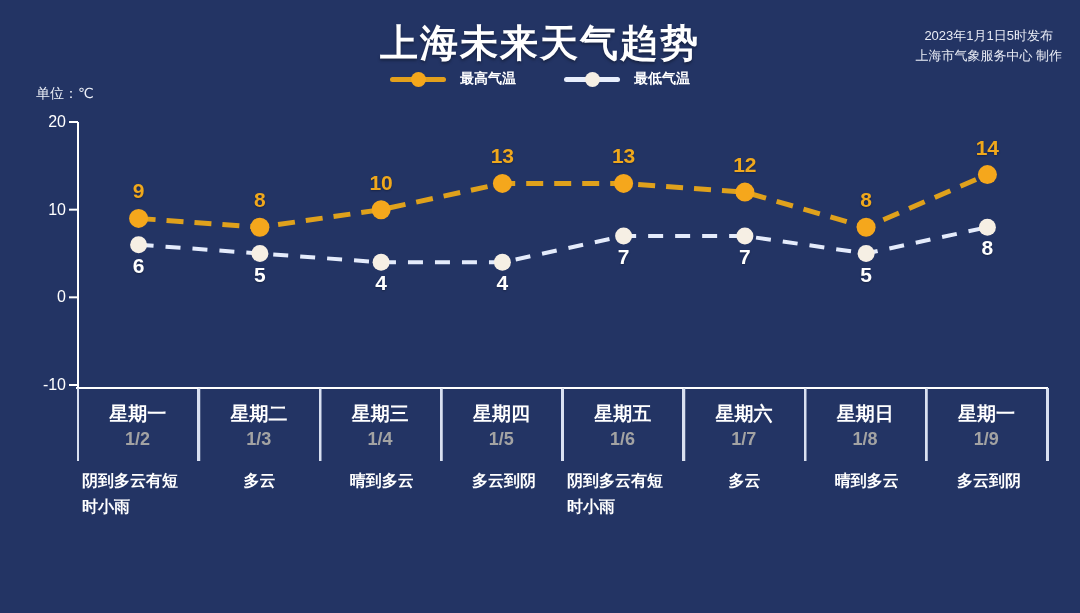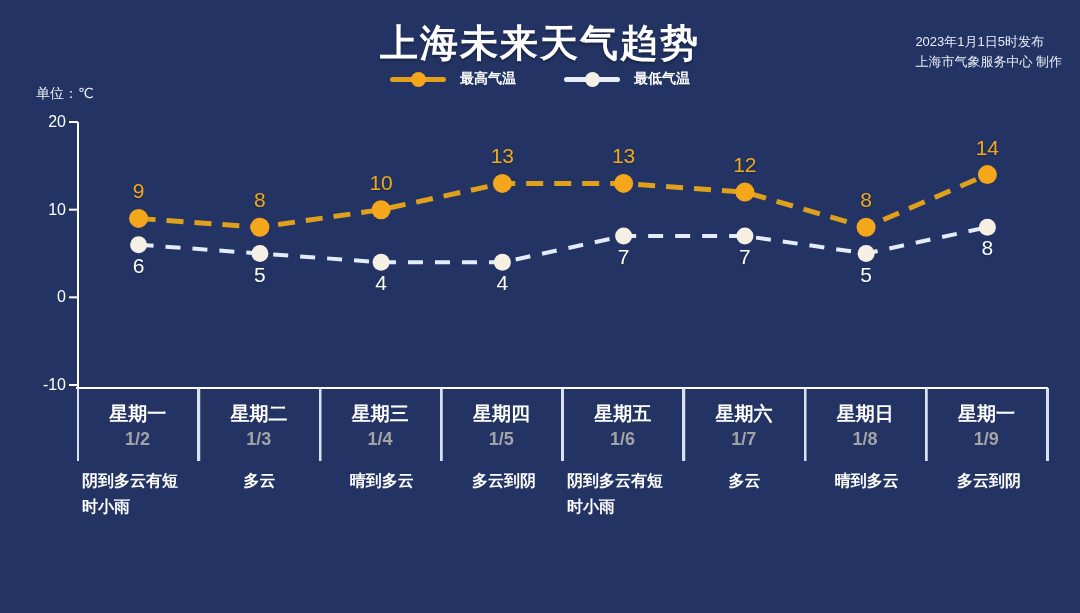--- a/index.html
+++ b/index.html
@@ -32,22 +32,22 @@
     text-align: center;
     font-size: 38px;
     font-weight: bold;
     letter-spacing: 2px;
     color: #ffffff;
     text-shadow: 0 2px 3px rgba(0,0,0,0.35);
   }
   #publish-block {
     position: absolute;
     right: 18px;
-    top: 32px;
-    text-align: left;
+    top: 26px;
+    text-align: center;
     line-height: 1.55;
   }
   #publish-block div {
     font-size: 13px;
     color: #e9ecf5;
     white-space: nowrap;
   }
 
   
   #legend {
@@ -120,21 +120,21 @@
     width: 44px;
     text-align: right;
     font-size: 16px;
     color: #ffffff;
     transform: translateY(-50%);
   }
 
   .pt-label {
     position: absolute;
     font-size: 21px;
-    font-weight: normal;
+    font-weight: bold;
     text-align: center;
     width: 60px;
     margin-left: -30px;
     white-space: nowrap;
     text-shadow: 0 1px 2px rgba(0,0,0,0.3);
   }
   .pt-label.high { color: #f0a81c; }
   .pt-label.low  { color: #ffffff; }
 
   

